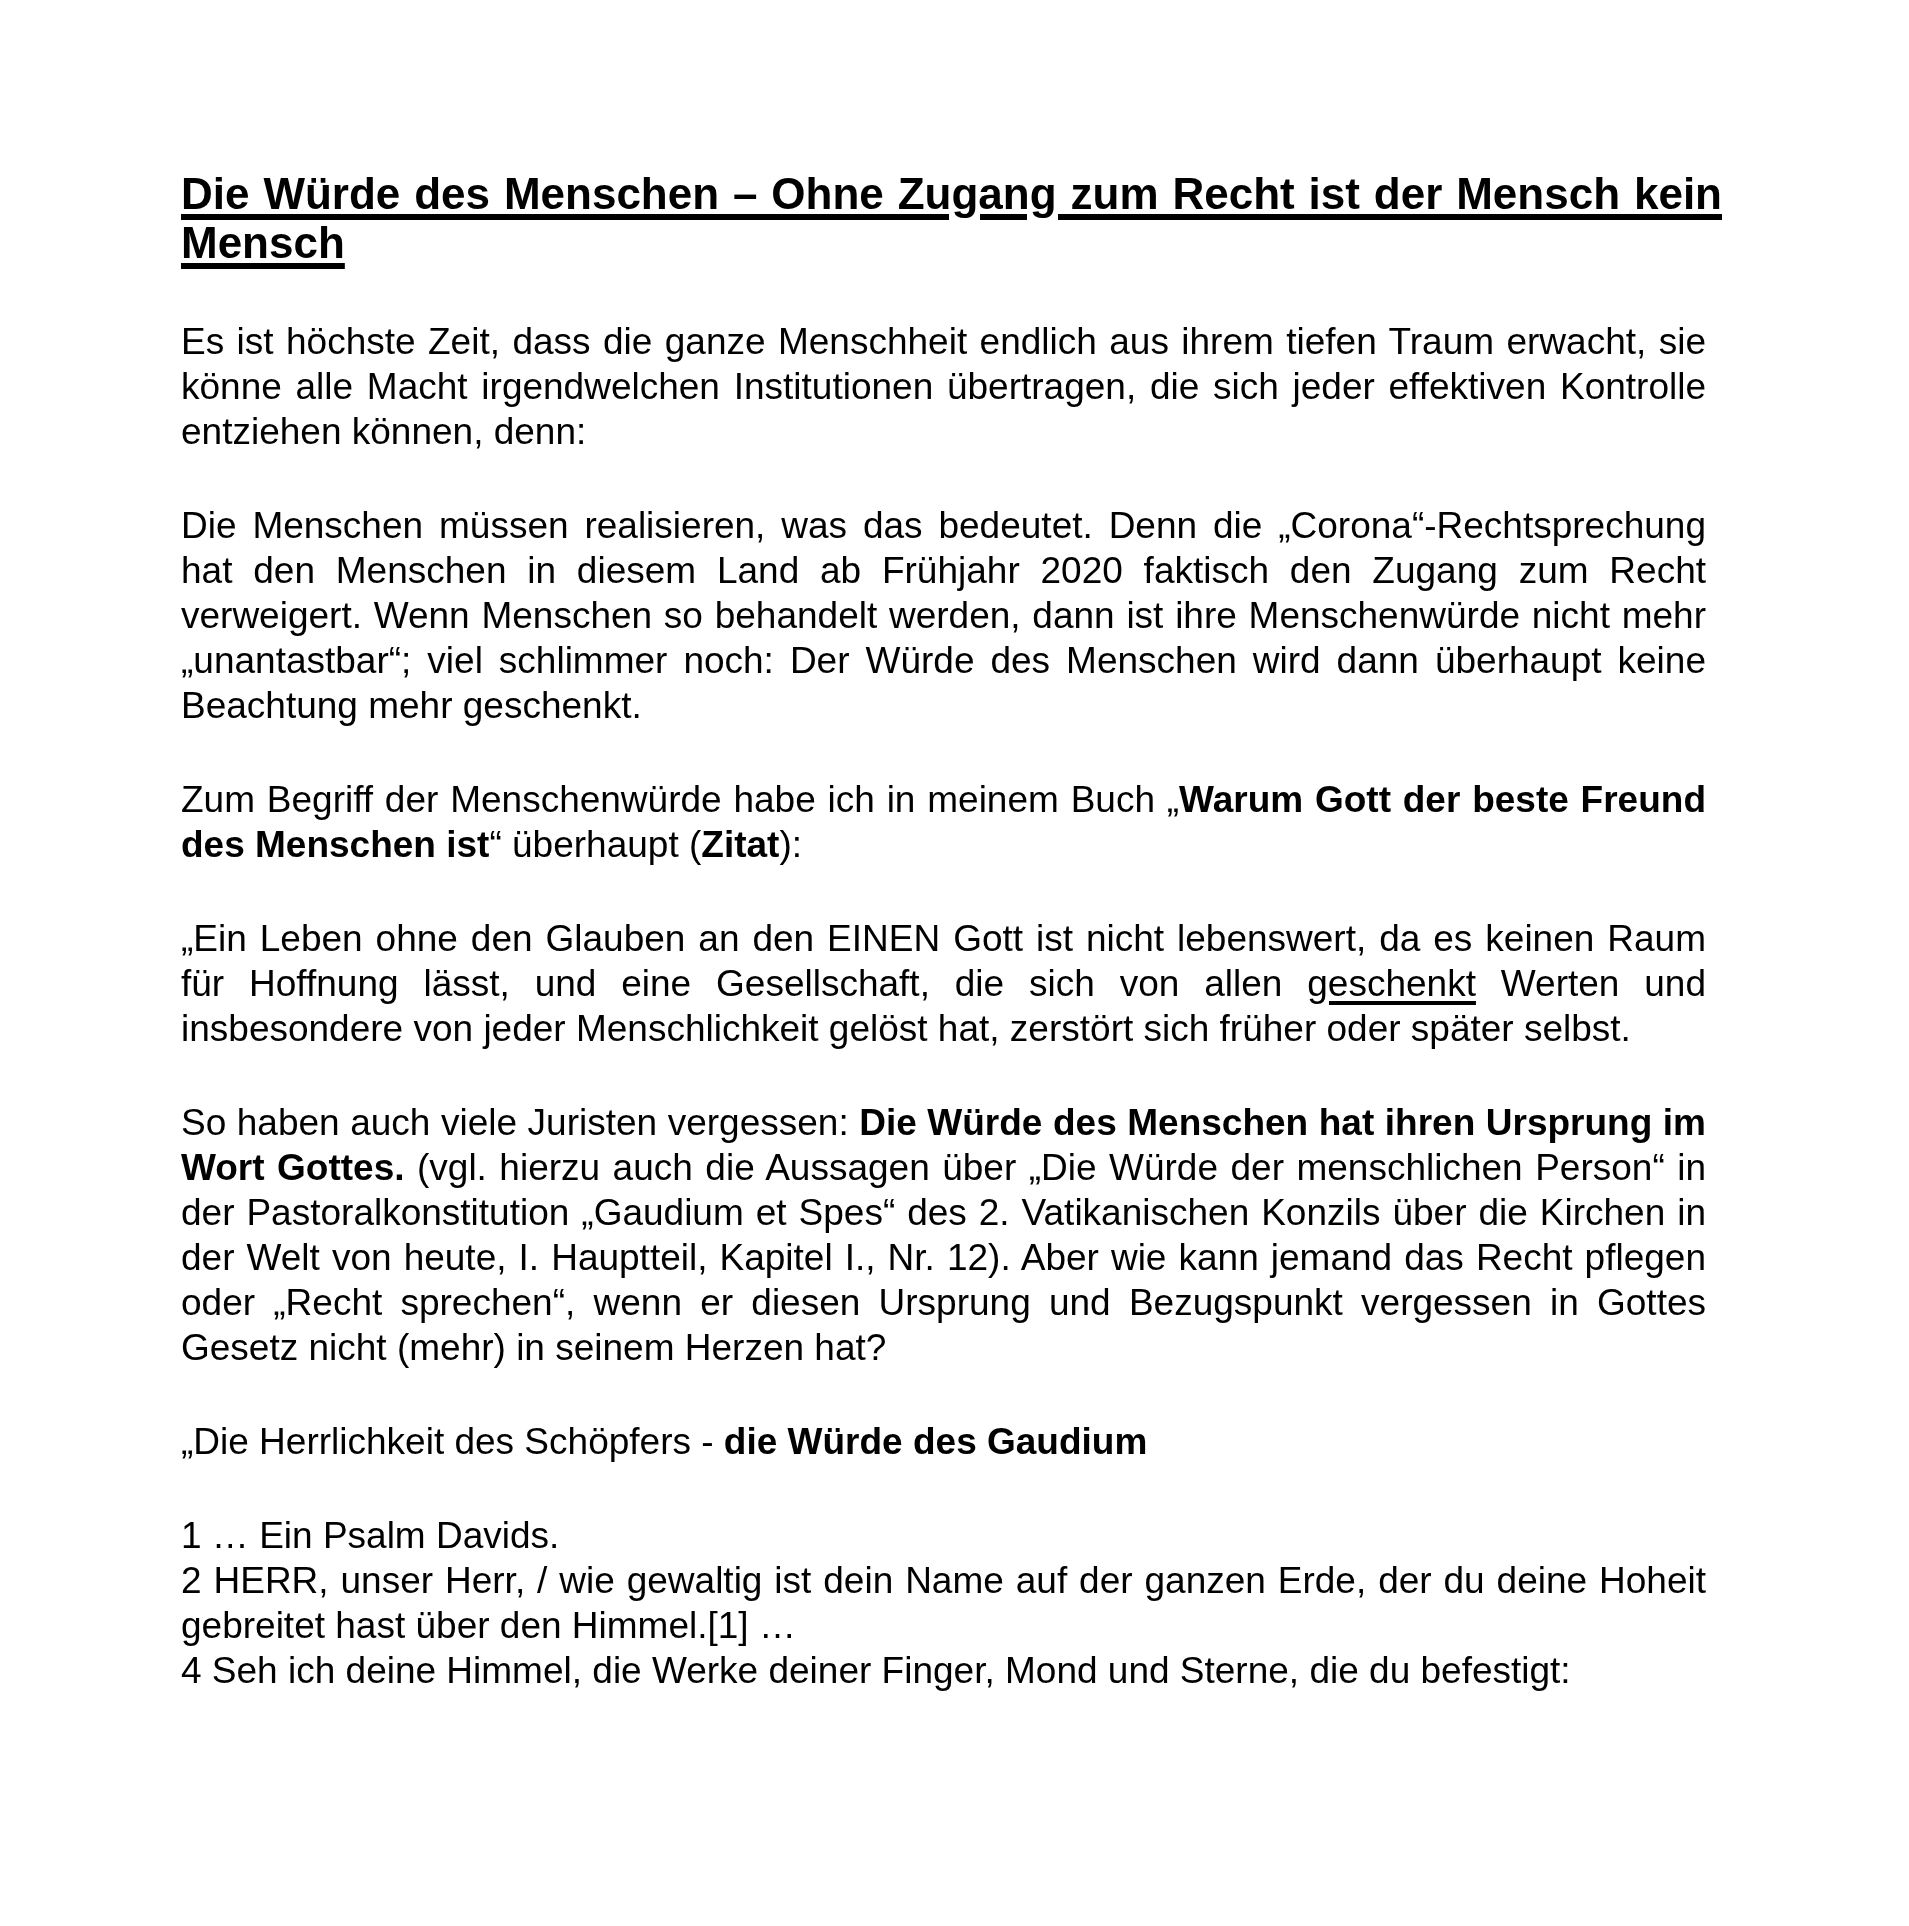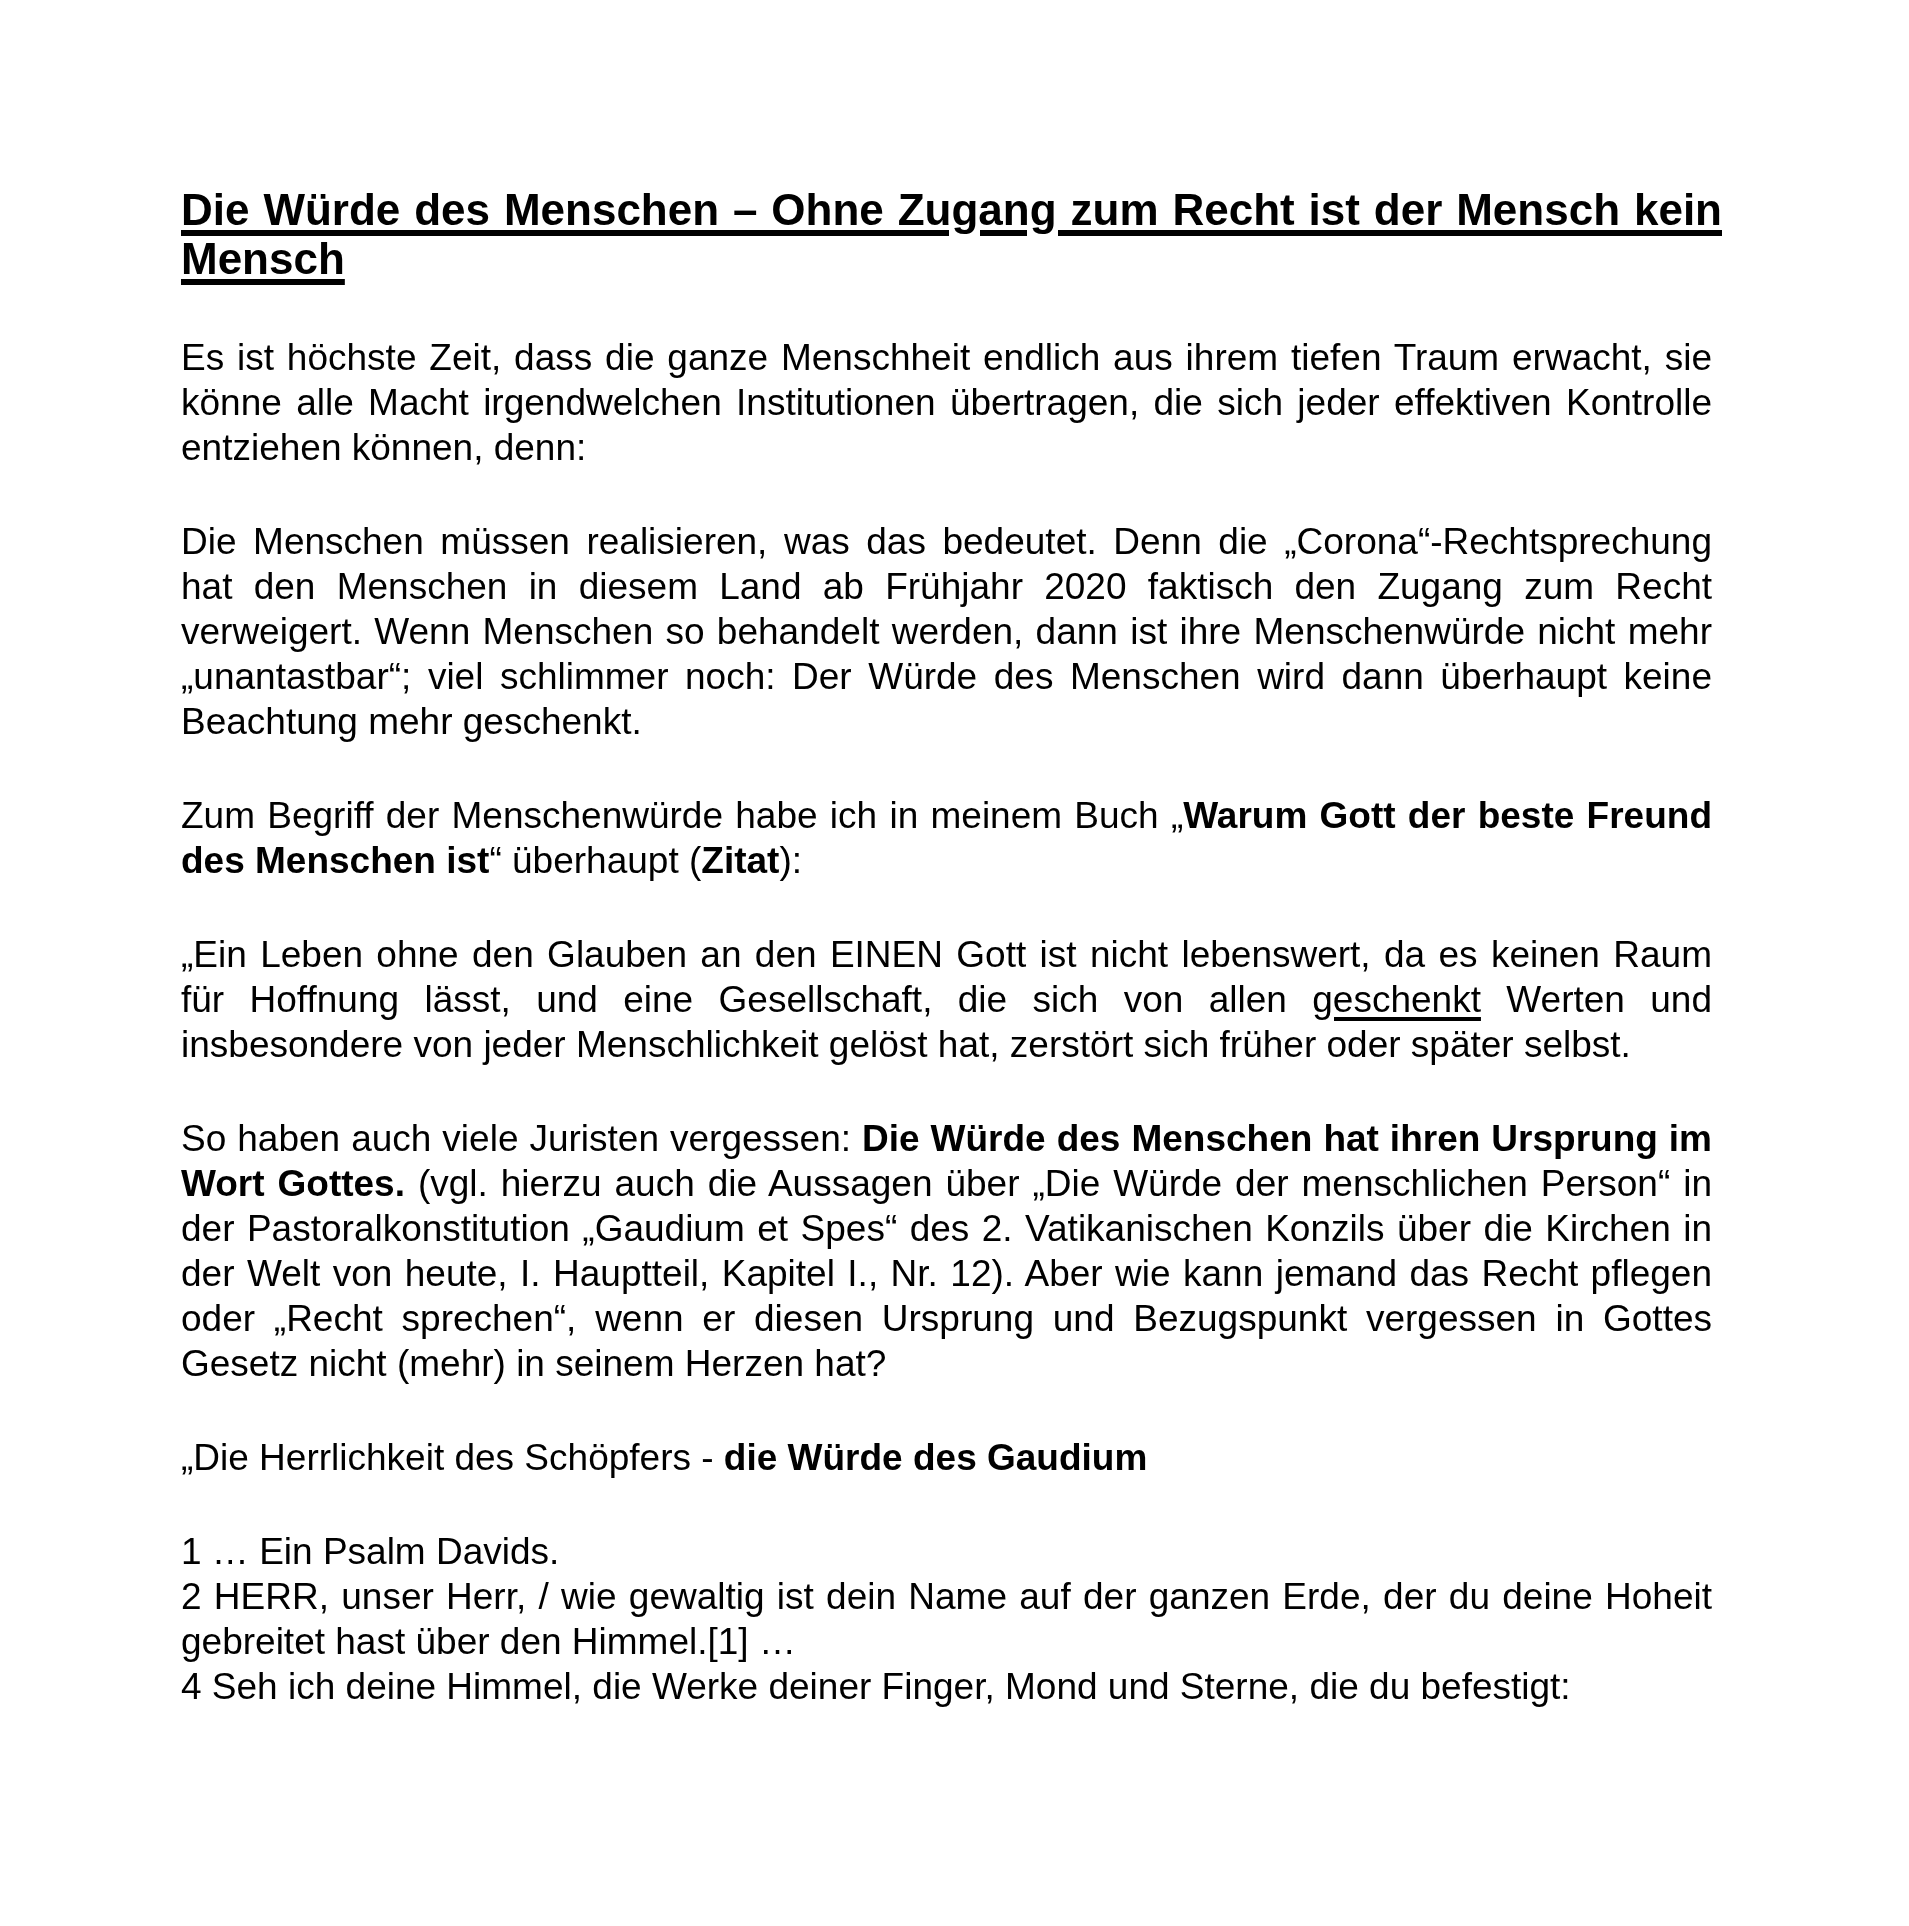--- a/index.html
+++ b/index.html
@@ -22,33 +22,33 @@
     top: 169px;
     width: 1541px;
     font-size: 37px;
     line-height: 45px;
     text-align: justify;
   }
   .doc-title {
     font-size: 44px;
     line-height: 49px;
     font-weight: bold;
-    margin: 16px 0 52px 0;
+    margin: 0 0 52px 0;
   }
   .title-line {
     text-decoration: underline;
     text-decoration-thickness: 6.2px;
     text-underline-offset: 5.4px;
     text-align: justify;
   }
   .title-line.stretch {
     text-align-last: justify;
   }
   p.para {
-    margin: 0 10px 49px 0;
+    margin: 0 16px 49px 0;
     text-align: justify;
   }
   p.para:last-child {
     margin-bottom: 0;
   }
   .b { font-weight: bold; }
   .u {
     text-decoration: underline;
     text-decoration-thickness: 3.9px;
     text-underline-offset: 4.6px;

